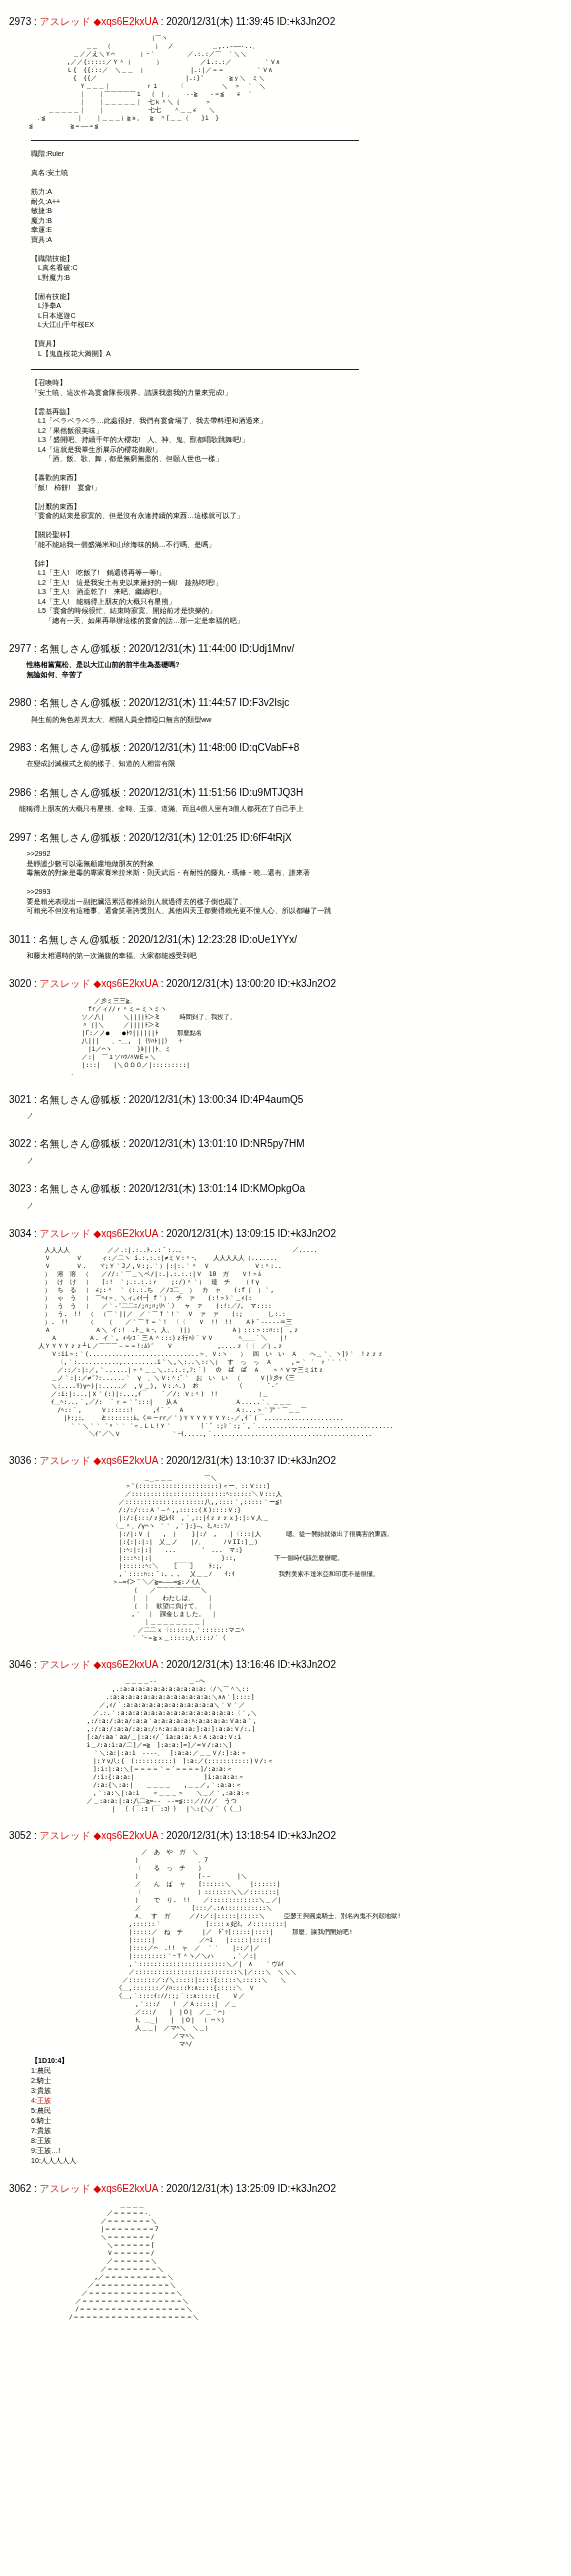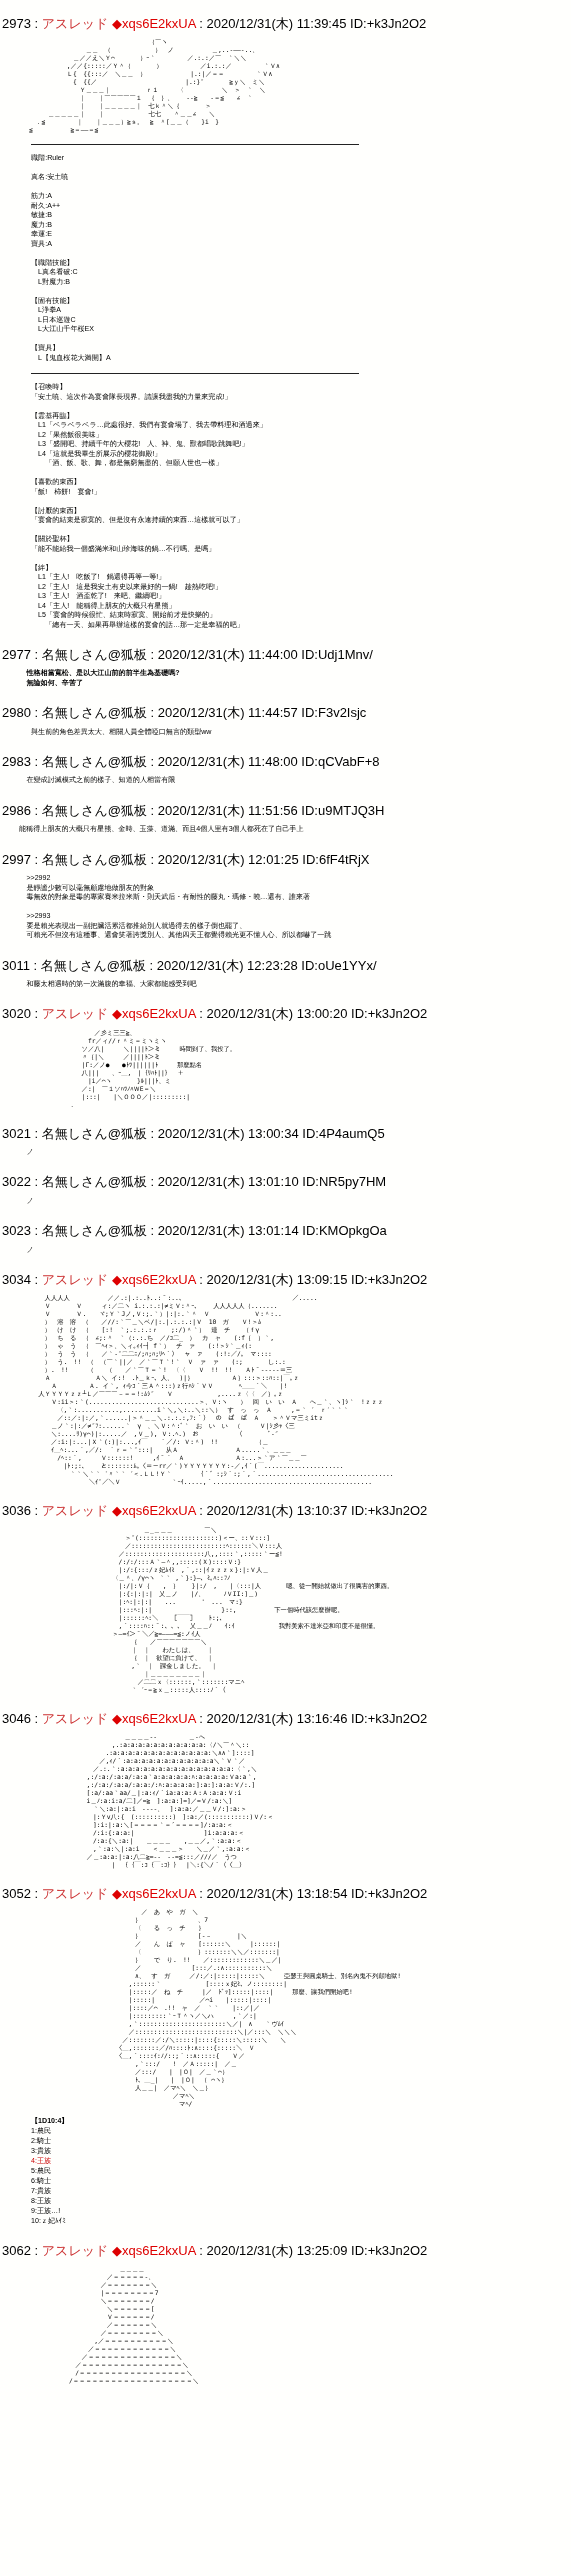--- a/index.html
+++ b/index.html
@@ -1,19 +1,19 @@
 <!DOCTYPE html>
 <html style="font-size:8.5px"><head>
 <meta charset="utf-8">
 <style>
   html,body{margin:0;padding:0;background:#fffffd;color:#000;}
   body{width:571px;font-family:"Liberation Sans","DejaVu Sans",sans-serif;}
   .thread{padding:4.2px 0 16px 0;}
   .post{margin:0 0 16px 0;}
-  .post-header{font-size:13px;padding-left:2px;margin:10.6px 0 5.3px 0;white-space:nowrap;}
+  .post-header{font-size:10px;padding-left:9px;margin:10.6px 0 5.3px 0;white-space:nowrap;}
   .name-op{color:#c33;}
   .trip-op{color:#d00;}
   .name-anon{color:#000;}
   .post-text{font-size:7.1px;line-height:9.5px;padding-left:26.4px;}
   .text-line{min-height:9.5px;white-space:pre-wrap;}
   .reply-link{color:#000;text-decoration:none;cursor:pointer;}
   .aa{font-family:"DejaVu Sans Mono","Liberation Mono",monospace;font-size:6.3px;line-height:8px;white-space:pre;margin:5.3px 0 5.3px 0;}
   hr.divider{border:0;border-top:0.5px solid #222;width:328px;margin:9.5px 0 9.5px 31px;}
   .dice{font-size:7.1px;line-height:10px;padding-left:31px;margin:7.4px 0;}
   .dice-title{font-weight:bold;}
@@ -269,21 +269,21 @@
         <div class="dice-title">【1D10:4】</div>
         <div class="dice-item">1:農民</div>
         <div class="dice-item">2:騎士</div>
         <div class="dice-item">3:貴族</div>
         <div class="dice-item dice-red" style="color: rgb(204, 0, 0);">4:王族</div>
         <div class="dice-item">5:農民</div>
         <div class="dice-item">6:騎士</div>
         <div class="dice-item">7:貴族</div>
         <div class="dice-item">8:王族</div>
         <div class="dice-item">9:王族…!</div>
-        <div class="dice-item">10:ｚ妃ﾑｲﾐ</div>
+        <div class="dice-item">10:人人人人人</div>
       </div>
     </div>
     <div class="post">
       <div class="post-header"><span class="post-no">3062</span> : <span class="name-op" style="color: rgb(204, 51, 51);">アスレッド</span> <span class="trip-op" style="color: rgb(221, 0, 0);">◆xqs6E2kxUA</span> : <span class="post-date">2020/12/31(木) 13:25:09</span> <span class="post-id">ID:+k3Jn2O2</span></div>
       <pre class="aa" style="margin-left: 69px;">　　　　　　　　＿＿＿＿
 　　　　　　／＝＝＝＝＝-、
 　　　　　／＝＝＝＝＝＝＝＼
 　　　　　|＝＝＝＝＝＝＝＝7
 　　　　　＼＝＝＝＝＝＝＝/
 　　　　　　＼＝＝＝＝＝＝[

